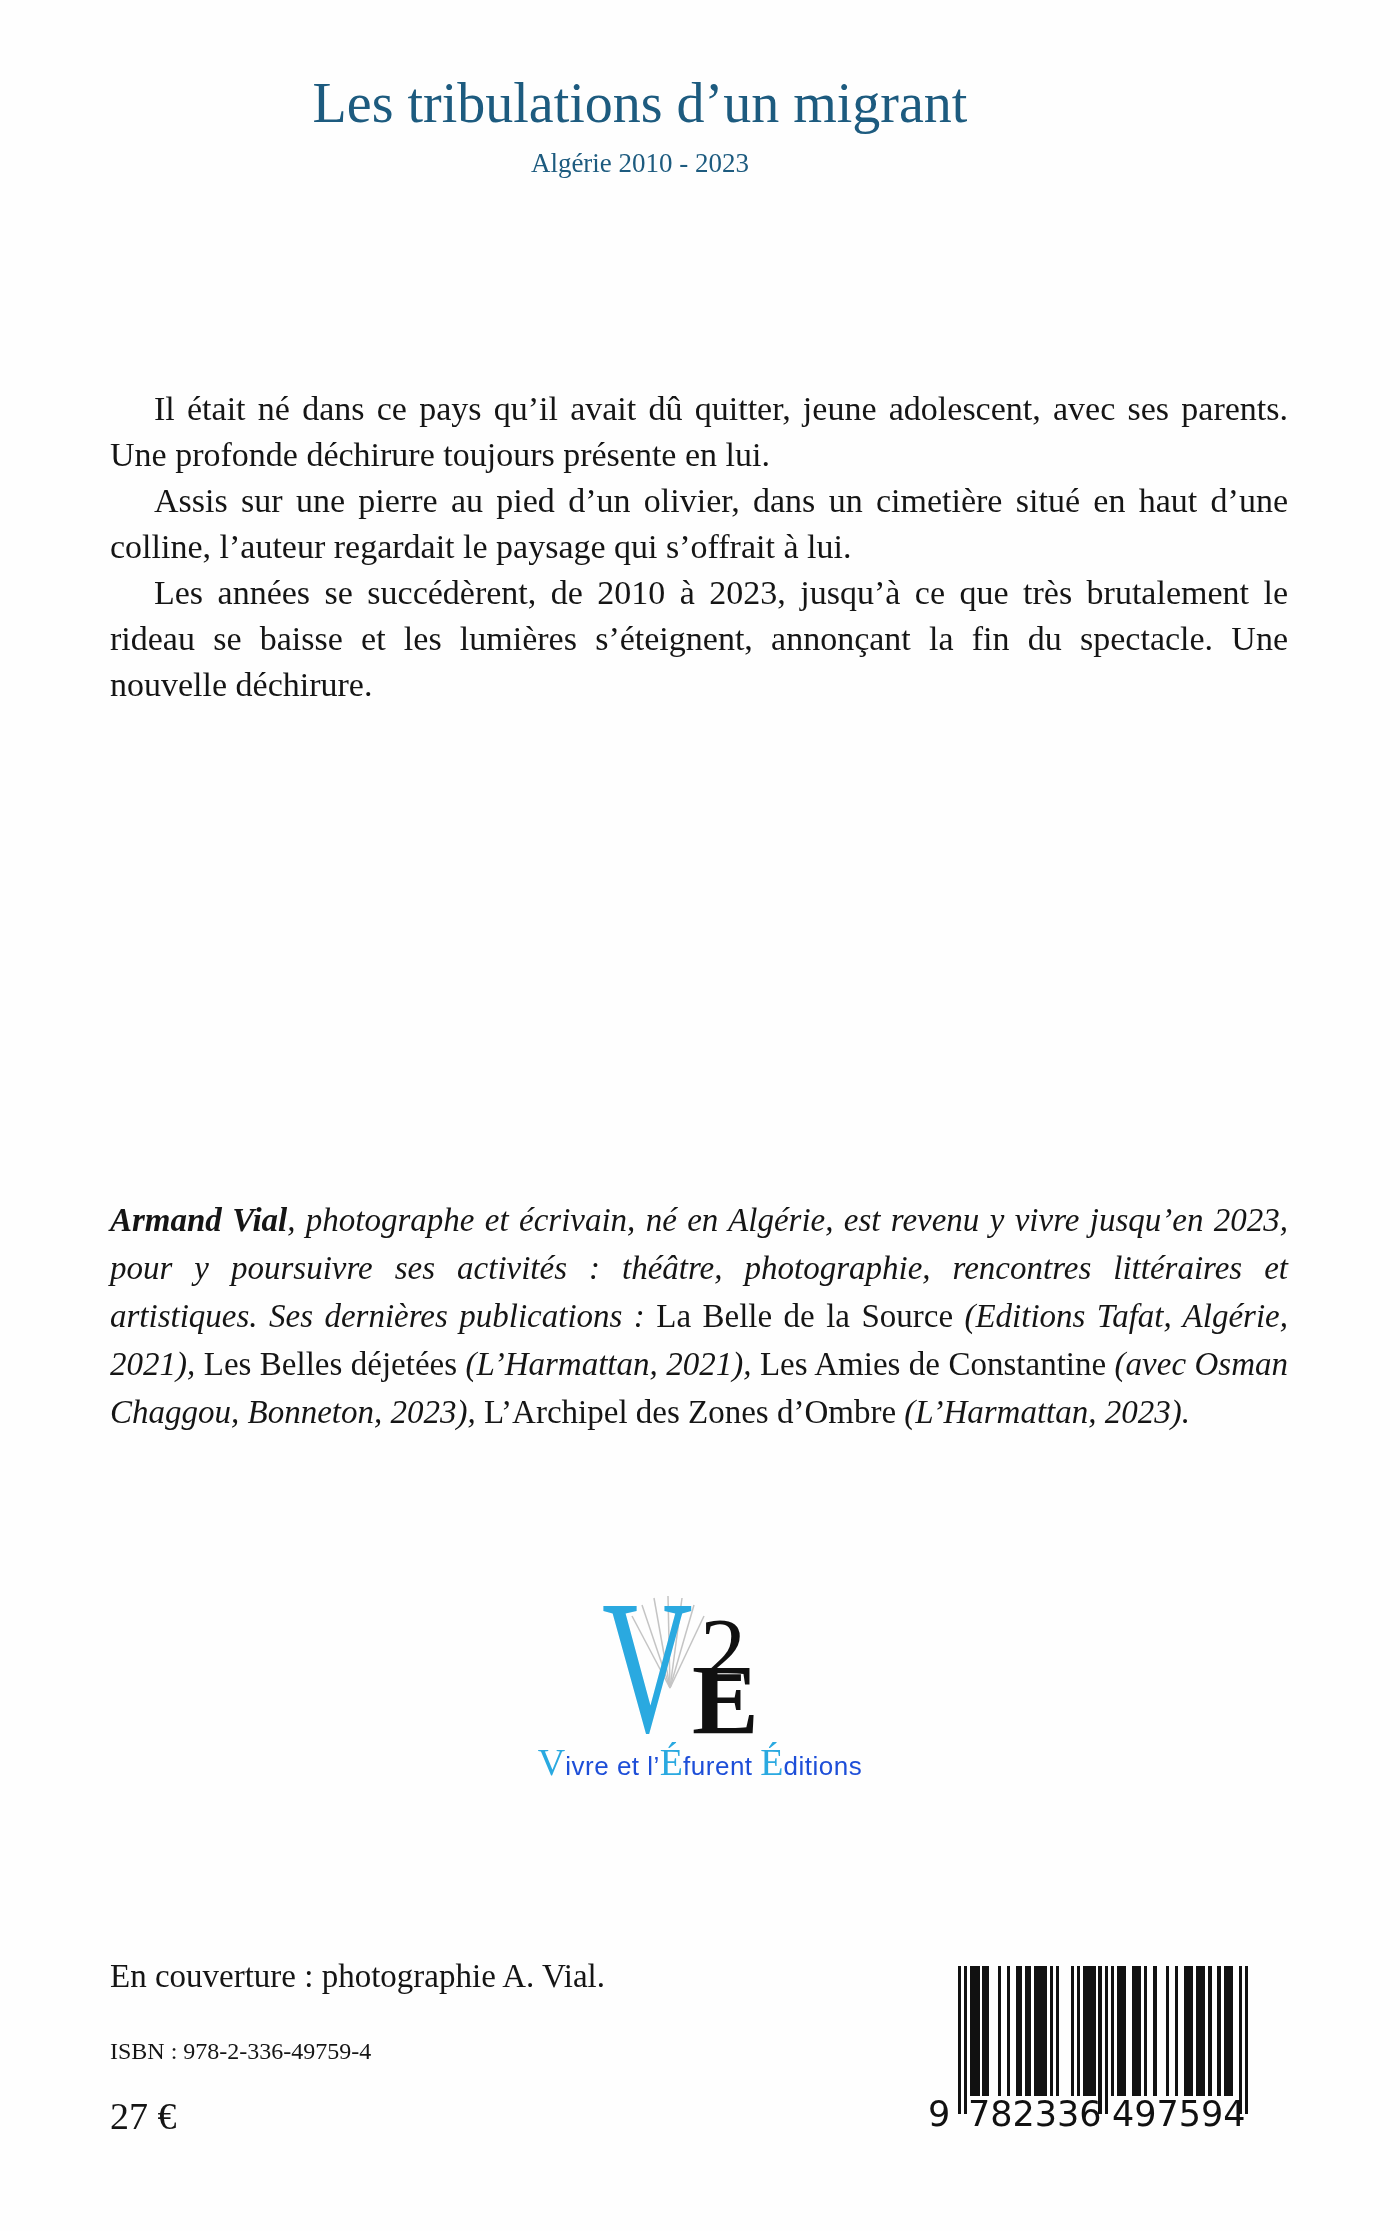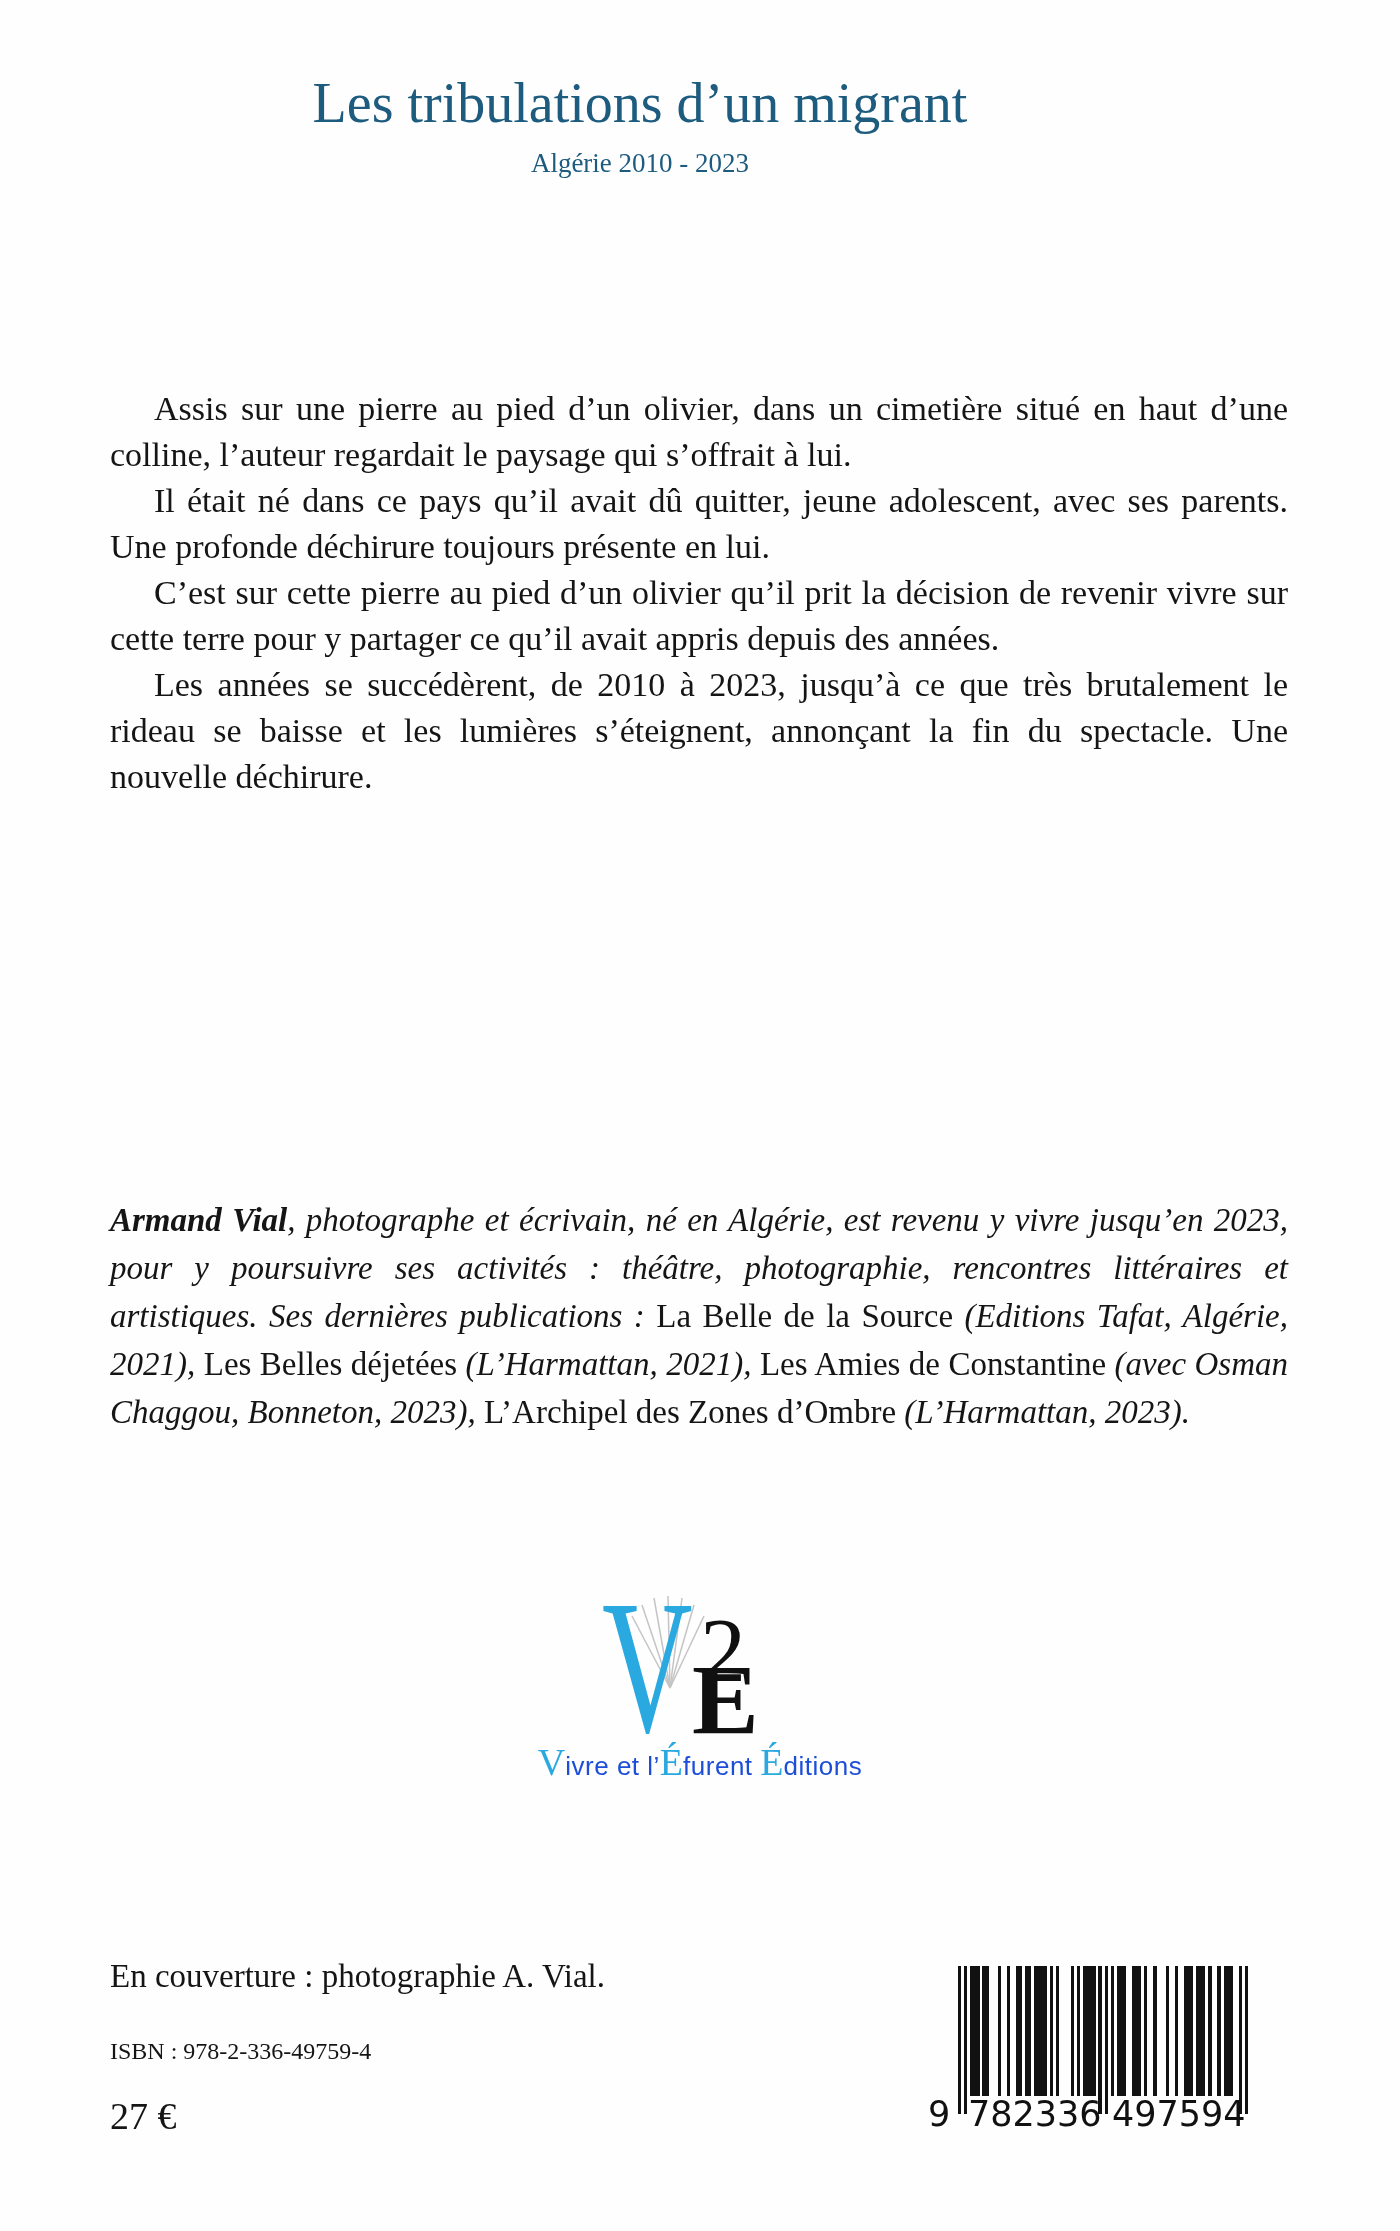--- a/index.html
+++ b/index.html
@@ -57,23 +57,22 @@
 <body>
 
 <div class="page" style="--title-color: #1d5b7f; --logo-blue: #2aa9e0;">
 
   <div class="header">
     <h1 class="title">Les tribulations d’un migrant</h1>
     <h2 class="subtitle">Algérie 2010 - 2023</h2>
   </div>
 
   <div class="synopsis">
+    <p>Il était né dans ce pays qu’il avait dû quitter, jeune adolescent, avec ses parents. Une profonde déchirure toujours présente en lui.</p>
     <p>Assis sur une pierre au pied d’un olivier, dans un cimetière situé en haut d’une colline, l’auteur regardait le paysage qui s’offrait à lui.</p>
-    <p>Il était né dans ce pays qu’il avait dû quitter, jeune adolescent, avec ses parents. Une profonde déchirure toujours présente en lui.</p>
-    <p>C’est sur cette pierre au pied d’un olivier qu’il prit la décision de revenir vivre sur cette terre pour y partager ce qu’il avait appris depuis des années.</p>
     <p>Les années se succédèrent, de 2010 à 2023, jusqu’à ce que très brutalement le rideau se baisse et les lumières s’éteignent, annonçant la fin du spectacle. Une nouvelle déchirure.</p>
   </div>
 
   <div class="bio"><span class="seg-bold-italic">Armand Vial</span><span class="seg-italic">, photographe et écrivain, né en Algérie, est revenu y vivre jusqu’en 2023, pour y poursuivre ses activités : théâtre, photographie, rencontres littéraires et artistiques. Ses dernières publications : </span><span class="seg-roman">La Belle de la Source </span><span class="seg-italic">(Editions Tafat, Algérie, 2021), </span><span class="seg-roman">Les Belles déjetées </span><span class="seg-italic">(L’Harmattan, 2021), </span><span class="seg-roman">Les Amies de Constantine </span><span class="seg-italic">(avec Osman Chaggou, Bonneton, 2023), </span><span class="seg-roman">L’Archipel des Zones d’Ombre </span><span class="seg-italic">(L’Harmattan, 2023).</span></div>
 
   <div class="logo-mark">
     <svg class="fan" width="84" height="96" viewBox="0 0 84 96">
       <g stroke="#c4c4c4" stroke-width="1.5" fill="none">
         <line x1="42" y1="92" x2="4" y2="20"></line>
         <line x1="42" y1="92" x2="14" y2="9"></line>

